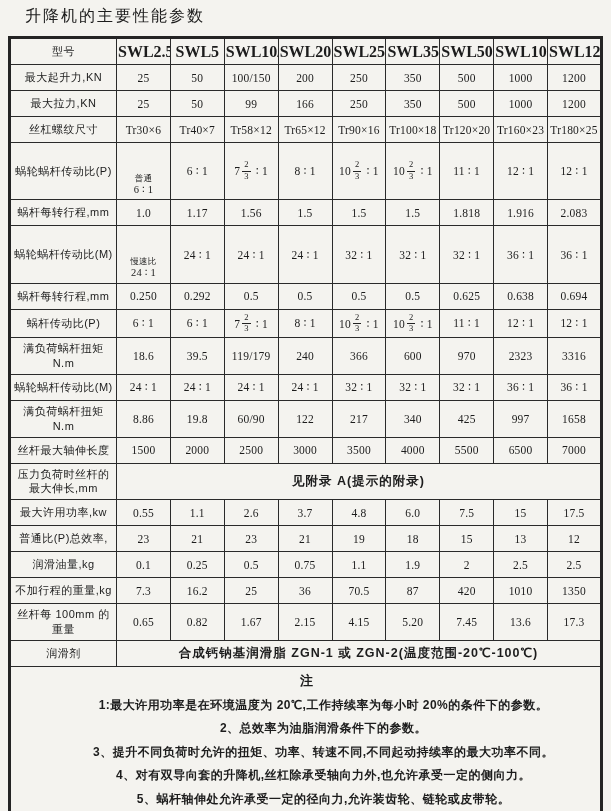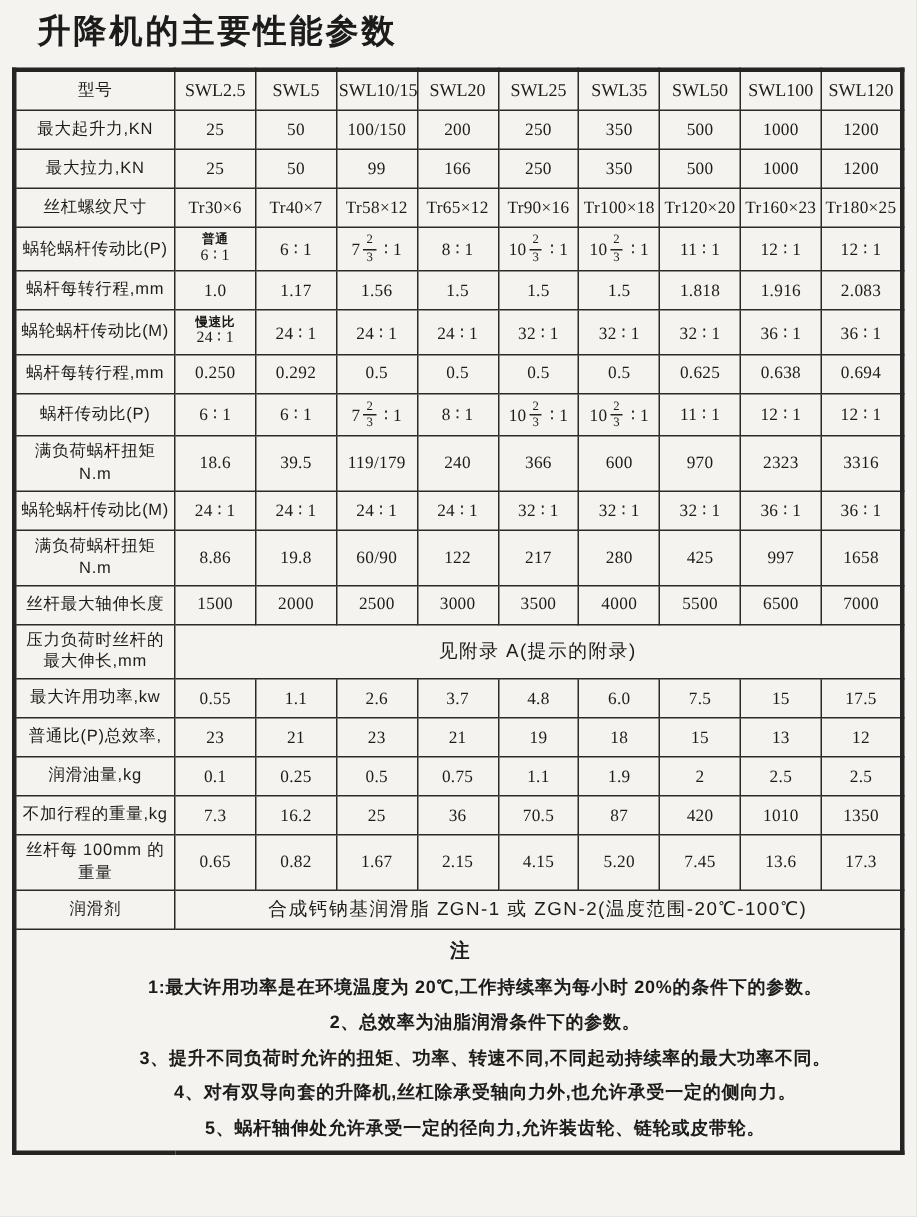--- a/index.html
+++ b/index.html
@@ -2,46 +2,46 @@
 <html><head>
 <meta charset="utf-8">
 <style>
   html,body{margin:0;padding:0;background:#dcdbd7;}
   .page{
     width:611px;height:811px;background:#f4f3ef;box-sizing:border-box;
     padding:4px 0 0 0;position:relative;overflow:hidden;
     font-family:"Liberation Sans",sans-serif;color:#1c1c1c;
   }
   .title{
-    font-size:22px;font-weight:bold;letter-spacing:2px;
+    font-size:16px;font-weight:normal;letter-spacing:2px;
     margin:2px 0 9px 25px;
   }
   table.spec-table{
     width:595px;margin-left:8px;border-collapse:collapse;table-layout:fixed;
     border:3px solid #242424;
   }
   .spec-table td,.spec-table th{
     border:1.6px solid #2a2a2a;text-align:center;vertical-align:middle;
     padding:3px 1px;height:19px;overflow:hidden;
   }
   .col-label{width:107px;}
   .label-cell{
     font-weight:normal;font-size:11px;letter-spacing:0.5px;line-height:1.35;
     padding:3px 2px;
   }
   .header-cell{
-    font-family:"Liberation Serif",serif;font-size:12px;font-weight:400;
+    font-family:"Liberation Serif",serif;font-size:16px;font-weight:700;
   }
   .value-cell{
     font-family:"Liberation Serif",serif;font-size:11.5px;letter-spacing:0.2px;
   }
   .span-cell{
-    font-weight:normal;font-size:12.5px;letter-spacing:1px;
-  }
-  .cell-sub{font-size:8.5px;font-weight:bold;font-family:"Liberation Sans",sans-serif;line-height:1.15;}
+    font-weight:bold;font-size:12.5px;letter-spacing:1px;
+  }
+  .cell-sub{font-size:8.5px;font-weight:normal;font-family:"Liberation Sans",sans-serif;line-height:1.15;margin-top:28px;}
   .cell-main{font-size:10.5px;line-height:1.2;}
   .frac{
     display:inline-block;vertical-align:-0.45em;text-align:center;
     font-size:8.5px;line-height:1.15;margin:0 2px;
   }
   .frac .fn{display:block;border-bottom:1px solid #222;padding:0 2px 0.5px;}
   .frac .fd{display:block;padding-top:0.5px;}
   .notes-cell{
     text-align:left;vertical-align:top;height:160px;padding:6px 10px 10px 12px;
   }
@@ -210,21 +210,21 @@
           <td class="value-cell">36 ∶ 1</td>
           <td class="value-cell">36 ∶ 1</td>
         </tr>
         <tr>
           <td class="label-cell">满负荷蜗杆扭矩 N.m</td>
           <td class="value-cell">8.86</td>
           <td class="value-cell">19.8</td>
           <td class="value-cell">60/90</td>
           <td class="value-cell">122</td>
           <td class="value-cell">217</td>
-          <td class="value-cell">280</td>
+          <td class="value-cell">340</td>
           <td class="value-cell">425</td>
           <td class="value-cell">997</td>
           <td class="value-cell">1658</td>
         </tr>
         <tr>
           <td class="label-cell">丝杆最大轴伸长度</td>
           <td class="value-cell">1500</td>
           <td class="value-cell">2000</td>
           <td class="value-cell">2500</td>
           <td class="value-cell">3000</td>

